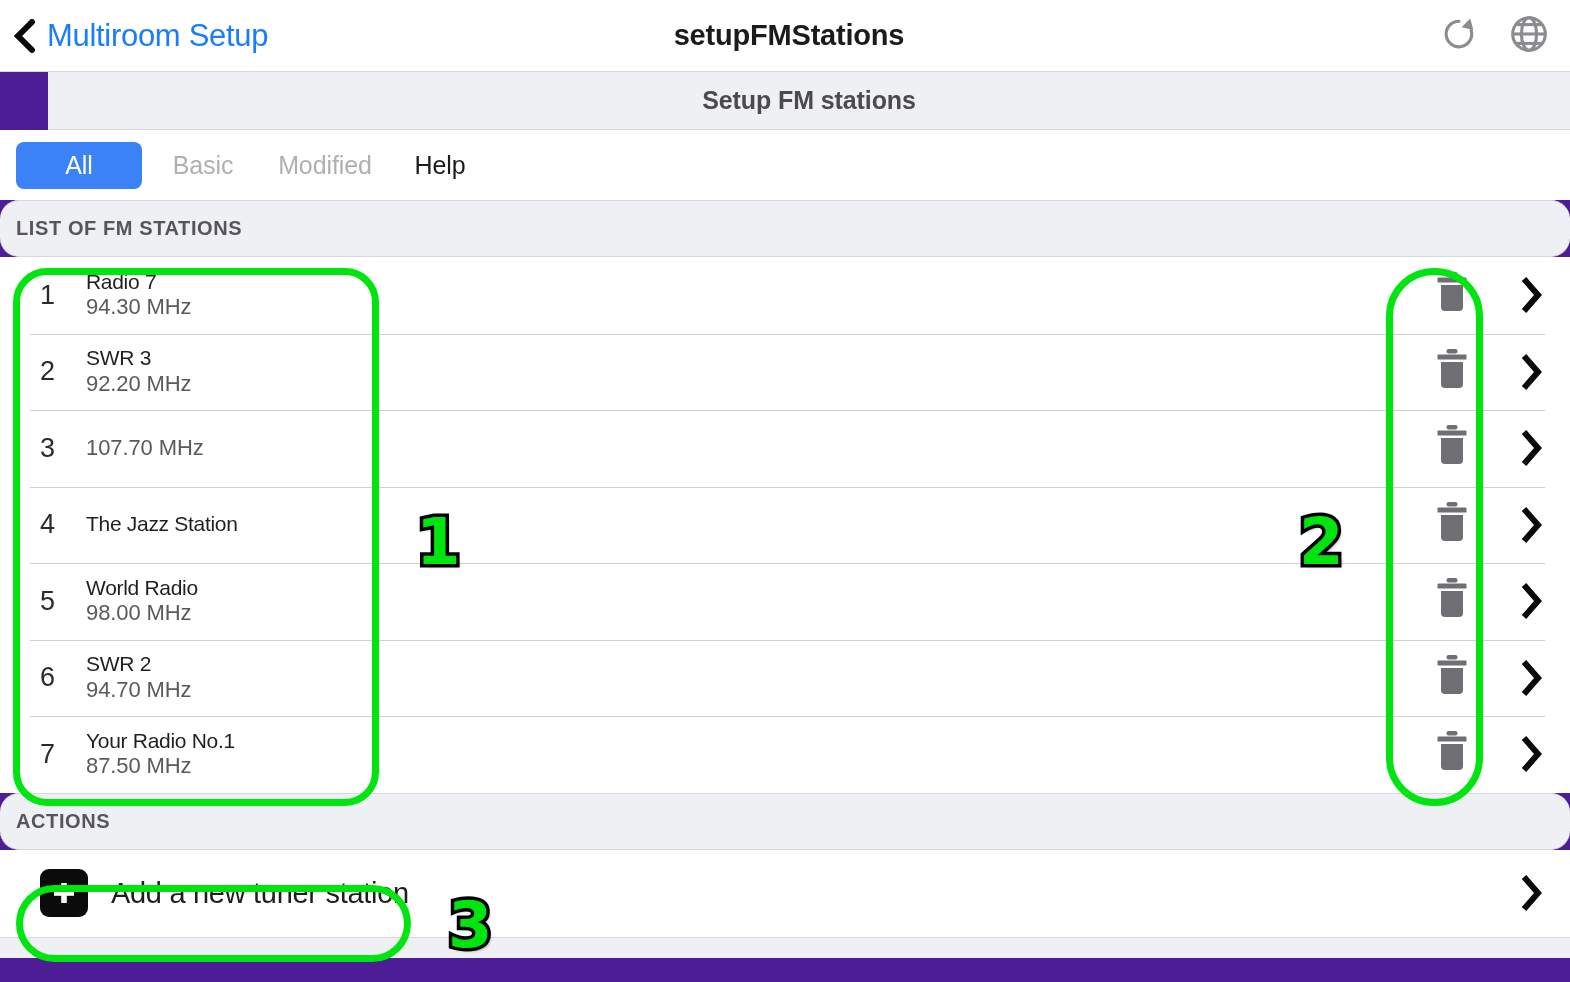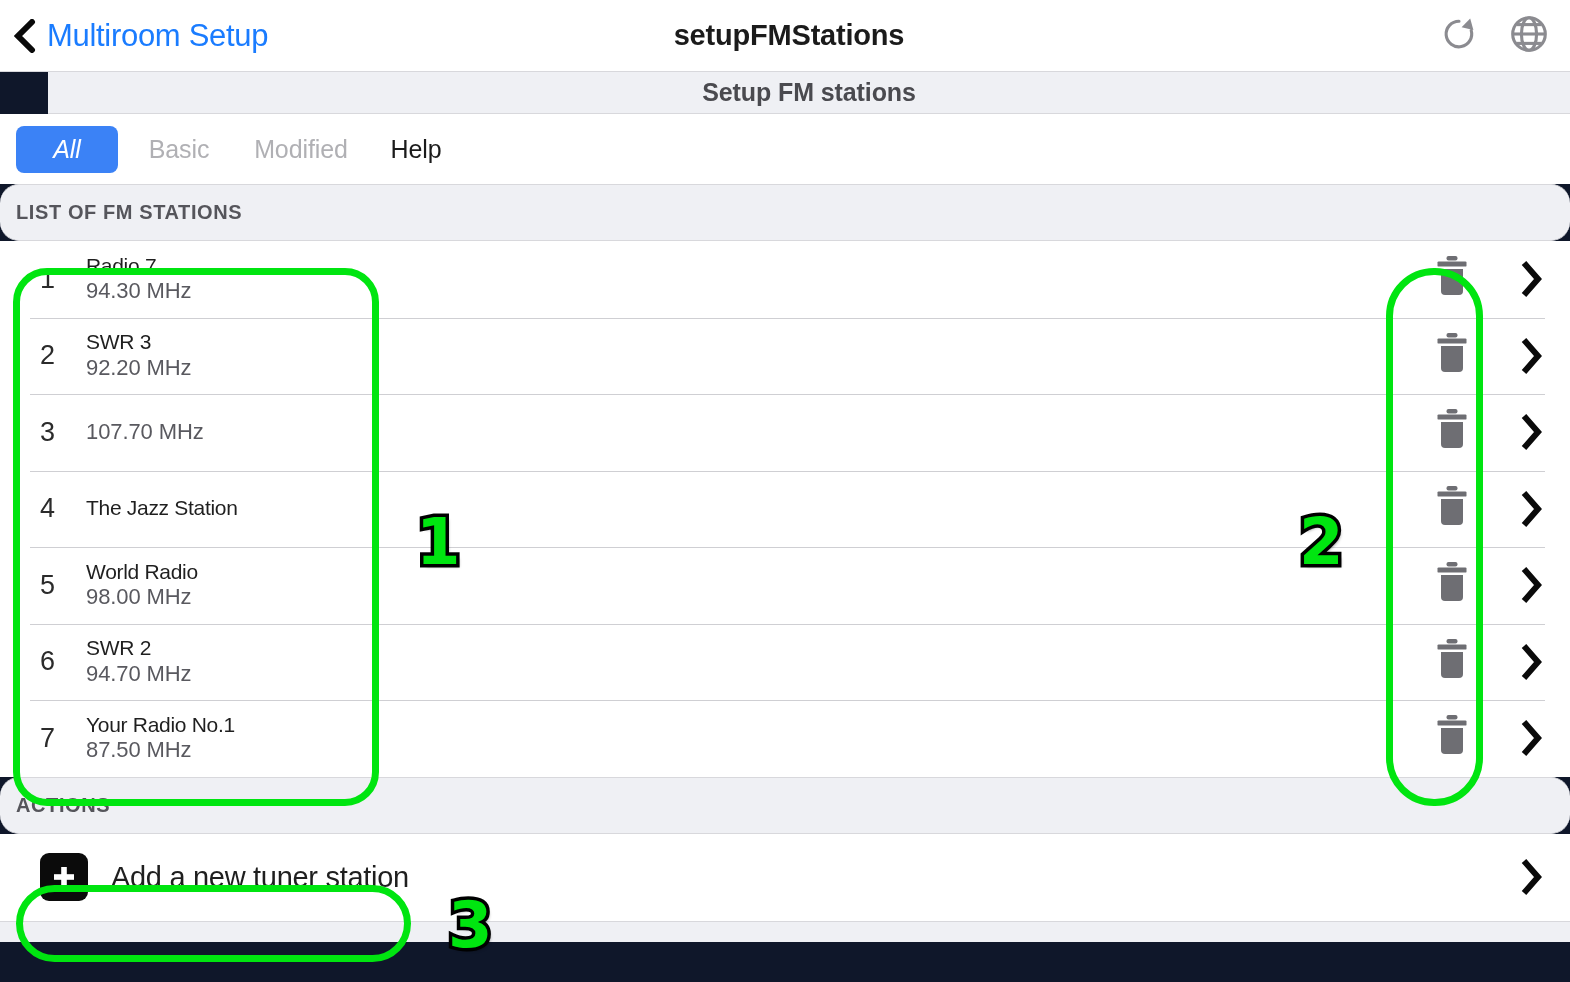--- a/index.html
+++ b/index.html
@@ -9,21 +9,21 @@
     overflow: hidden;
     background: #ffffff;
     font-family: "Liberation Sans", sans-serif;
     -webkit-font-smoothing: antialiased;
   }
 
   #app {
     position: relative;
     width: 1570px;
     height: 982px;
-    background: #0f172a;
+    background: #4c1d95;
   }
 
   
   .navbar {
     position: relative;
     height: 72px;
     background: #ffffff;
     border-bottom: 1px solid #d8d8dc;
     display: flex;
     align-items: center;
@@ -67,21 +67,21 @@
     width: 42px;
     height: 42px;
     display: flex;
     align-items: center;
     justify-content: center;
     cursor: pointer;
   }
 
   
   .subheader {
-    height: 42px;
+    height: 58px;
     background: #eff0f4;
     border-bottom: 1px solid #d8d8dc;
     display: flex;
     align-items: center;
     justify-content: center;
     margin-left: 48px;
   }
   .subheader-title {
     font-size: 25px;
     font-weight: bold;
@@ -103,22 +103,21 @@
     padding: 9px 0;
     text-align: center;
     cursor: pointer;
     white-space: nowrap;
     letter-spacing: -0.1px;
   }
   .tab.active {
     background: #3b82f6;
     color: #ffffff;
     border-radius: 8px;
-    width: 102px;
-    font-style: italic;
+    width: 126px;
   }
   .tab.muted { color: #b0b0b4; width: 122px; }
   .tab.plain { color: #1b1b1b; width: 108px; }
 
   
   .section-head {
     background: #eff0f4;
     height: 57px;
     display: flex;
     align-items: center;

